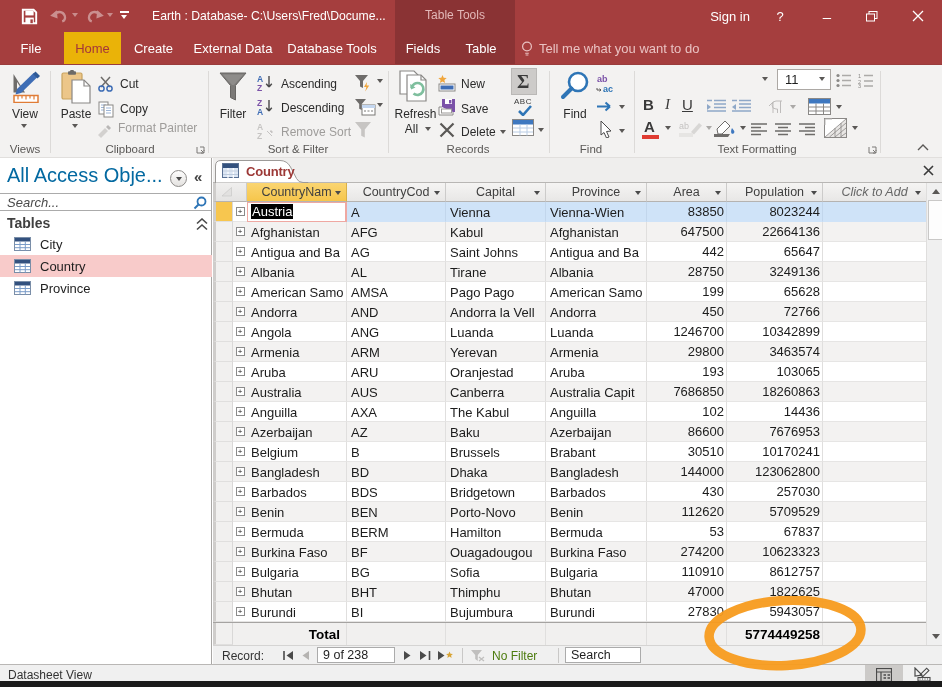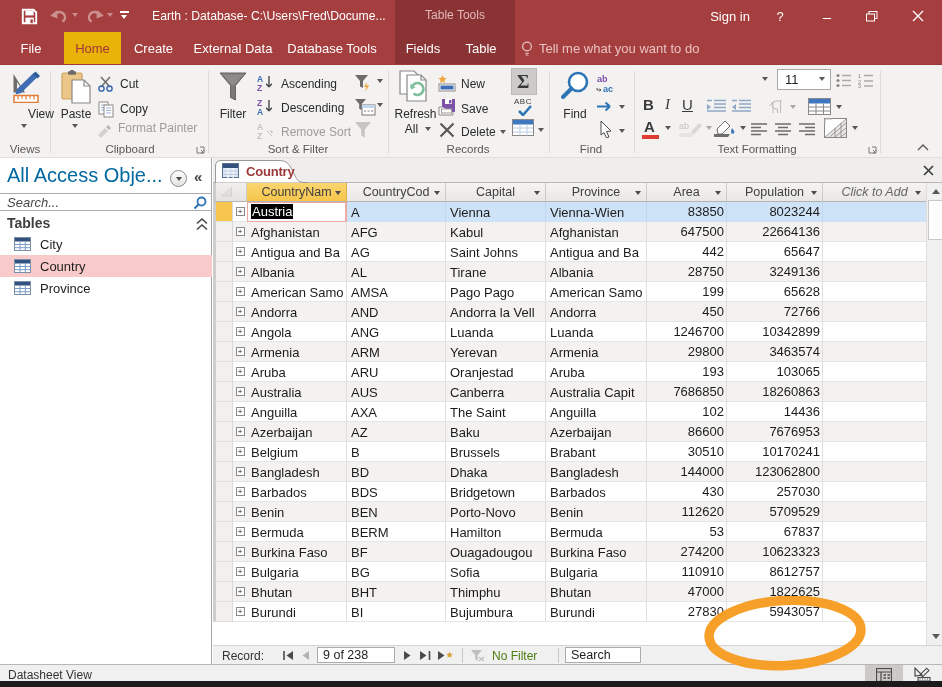--- a/index.html
+++ b/index.html
@@ -132,21 +132,21 @@
   <div class="gsep" style="left:880px"></div>
 
   <svg class="abs" style="left:11px;top:6px" width="30" height="32" viewBox="0 0 30 32">
       <path d="M2.5 3 L2.5 21.5 L14 21.5 Z" fill="#6E6C6A"></path>
       <path d="M6 11 L6 18.5 L11 18.5 Z" fill="#F3F2F1"></path>
       <path d="M22.5 2 l4 4 L10 22 l-5.5 1.5 L6 18z" fill="#3E6DB5"></path>
       <path d="M24.5 0.5 l4.5 4.5 -2.5 2.5 -4.5 -4.5z" fill="#2E5A96"></path>
       <rect x="3" y="24.5" width="24" height="7" fill="#fff" stroke="#E07C36" stroke-width="1.5"></rect>
       <path d="M7 25 v3.5 M11 25 v2.5 M15 25 v3.5 M19 25 v2.5 M23 25 v3.5" stroke="#E07C36" stroke-width="1.2"></path>
     </svg>
-  <div class="rlabel abs" style="left:16px;top:42px;width:50px;text-align:center">View</div>
+  <div class="rlabel abs" style="left:0;top:42px;width:50px;text-align:center">View</div>
   <div class="glabel" style="left:0;width:50px">Views</div>
   <div class="dd abs" style="left:21px;top:59px"></div>
 
   <svg class="abs" style="left:60px;top:5px" width="32" height="34" viewBox="0 0 32 34">
       <rect x="2" y="3" width="20" height="26" rx="1.5" fill="#ECC689" stroke="#C9A35E" stroke-width="1.2"></rect>
       <rect x="8" y="1.2" width="8" height="3.6" rx="1" fill="#6D6A67"></rect>
       <rect x="10" y="0" width="4" height="2.4" rx="1.2" fill="#6D6A67"></rect>
       <path d="M12 10 h12 l6 6 v17 h-18 z" fill="#fff" stroke="#8A8886" stroke-width="1.2"></path>
       <path d="M24 10 v6 h6" fill="none" stroke="#8A8886" stroke-width="1.2"></path>
     </svg>
@@ -558,21 +558,21 @@
         <div class="cc c6 num">18260863</div>
         <div class="cc c7"></div>
       </div>
 <div class="drow">
         <div class="csel"></div>
         <div class="cplus">
           <span class="pbox">+</span>
         </div>
         <div class="cc c1">Anguilla</div>
         <div class="cc c2">AXA</div>
-        <div class="cc c3">The Saint</div>
+        <div class="cc c3">The Kabul</div>
         <div class="cc c4">Anguilla</div>
         <div class="cc c5 num">102</div>
         <div class="cc c6 num">14436</div>
         <div class="cc c7"></div>
       </div>
 <div class="drow alt">
         <div class="csel"></div>
         <div class="cplus">
           <span class="pbox">+</span>
         </div>
@@ -694,20 +694,31 @@
           <span class="pbox">+</span>
         </div>
         <div class="cc c1">Burundi</div>
         <div class="cc c2">BI</div>
         <div class="cc c3">Bujumbura</div>
         <div class="cc c4">Burundi</div>
         <div class="cc c5 num">27830</div>
         <div class="cc c6 num">5943057</div>
         <div class="cc c7"></div>
       </div>
+  </div>
+  <div id="totrow">
+    <div class="csel" style="height:22px"></div>
+      <div style="width:14px"></div>
+    <div class="tc" style="width:100px;font-weight:bold;text-align:right;padding-right:6px">Total</div>
+    <div class="tc" style="width:99px"></div>
+      <div class="tc" style="width:100px"></div>
+      <div class="tc" style="width:101px"></div>
+    <div class="tc" style="width:80px"></div>
+    <div class="tc" style="width:96px;font-weight:bold;text-align:right;padding-right:2px">5774449258</div>
+    <div class="tc" style="width:103px;border-right:none"></div>
   </div>
   <div id="vsb">
     <div class="sbtn" style="top:0">
         <div class="arr up"></div>
       </div>
     <div id="vthumb"></div>
     <div class="sbtn" style="top:445px">
         <div class="arr dn"></div>
       </div>
   </div>

